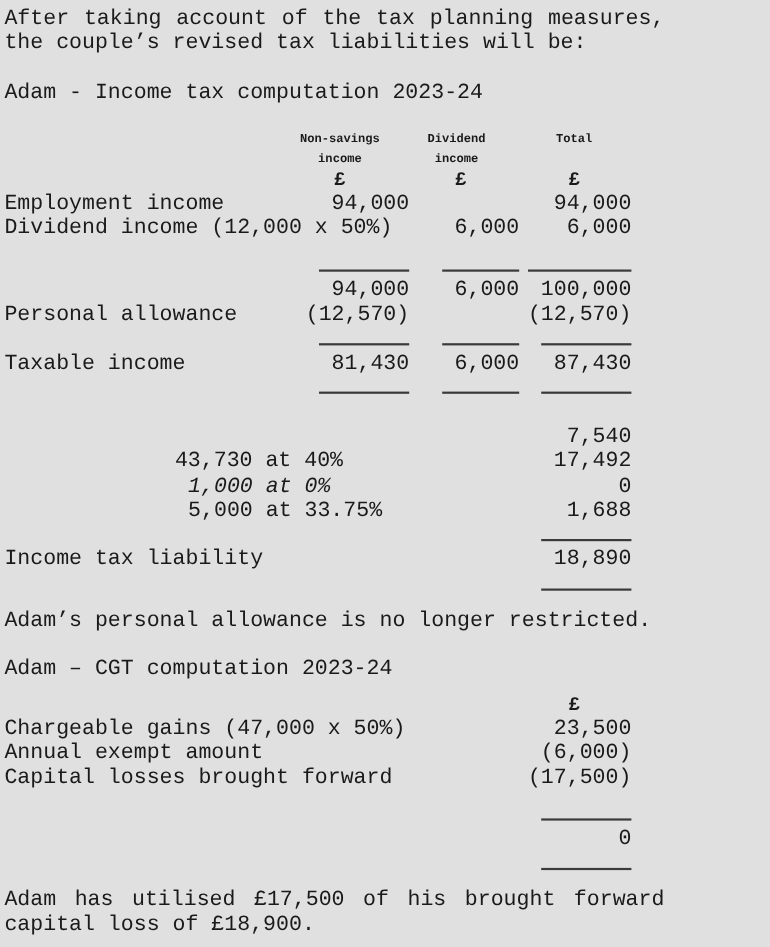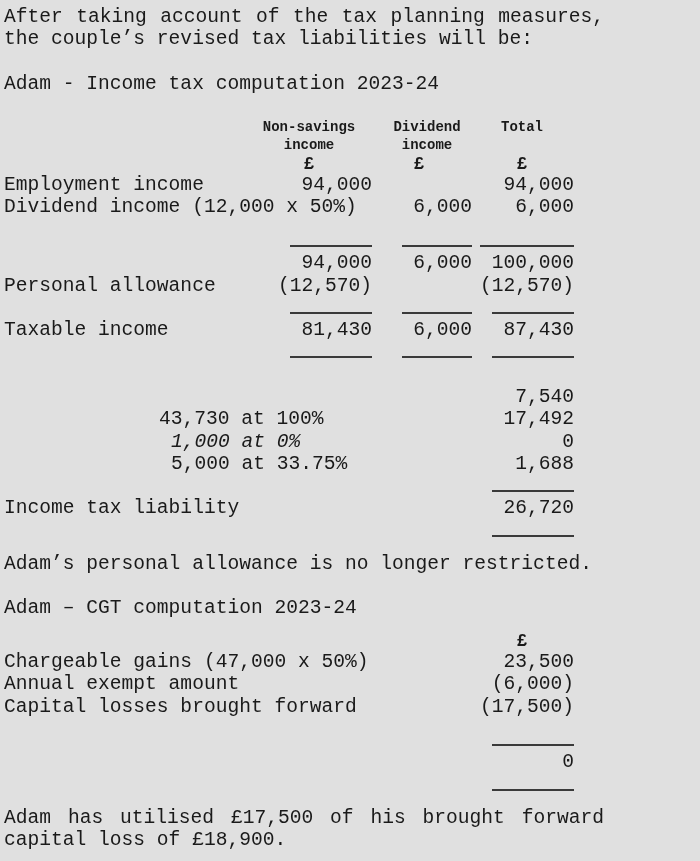--- a/index.html
+++ b/index.html
@@ -22,23 +22,23 @@
   
   .row{position:relative;height:22.4px;white-space:pre;}
   .lbl{position:absolute;left:0;top:0;white-space:pre;}
   .c{position:absolute;top:0;text-align:center;white-space:pre;}
   
   .c1{right:232px;}
   .c2{right:132px;}
   .c3{right:30px;}
 
   .hdr{position:absolute;top:0;text-align:center;font-weight:bold;
-       font-size:14px;line-height:18px;white-space:pre;}
+       font-size:11px;line-height:18px;white-space:pre;}
   .h1{right:220px;width:150px;}
-  .h2{right:112px;width:130px;}
+  .h2{right:124px;width:130px;}
   .h3{right:22px;width:120px;}
   .hdrrow{position:relative;height:18px;}
 
   .poundrow{position:relative;height:20px;}
   .pnd{position:absolute;top:0;text-align:center;font-weight:bold;
        font-size:17.5px;line-height:20px;}
   .p1{right:220px;width:150px;}
   .p2{right:120px;width:130px;}
   .p3{right:22px;width:120px;}
   .rrow{position:relative;height:11px;}
@@ -134,41 +134,41 @@
     <span class="rr w6 c2"></span>
     <span class="rr w7 c3"></span>
   </div>
 
   <div class="sp"></div>
 
   <div class="row">
     <span class="c c3">7,540</span>
   </div>
   <div class="row">
-    <span class="lbl" style="left:155px;">43,730 at 100%</span>
+    <span class="lbl" style="left:155px;">43,730 at 40%</span>
     <span class="c c3">17,492</span>
   </div>
   <div class="row">
     <span class="lbl" style="left:167px;font-style:italic;">1,000 at 0%</span>
     <span class="c c3">0</span>
   </div>
   <div class="row">
     <span class="lbl" style="left:167px;">5,000 at 33.75%</span>
     <span class="c c3">1,688</span>
   </div>
 
   <div class="sp-h"></div>
 
   <div class="rrow">
     <span class="rr w7 c3"></span>
   </div>
 
   <div class="row">
     <span class="lbl">Income tax liability</span>
-    <span class="c c3">26,720</span>
+    <span class="c c3">18,890</span>
   </div>
 
   <div class="sp-h"></div>
 
   <div class="rrow">
     <span class="rr w7 c3"></span>
   </div>
 
   <div class="sp-h"></div>
 

